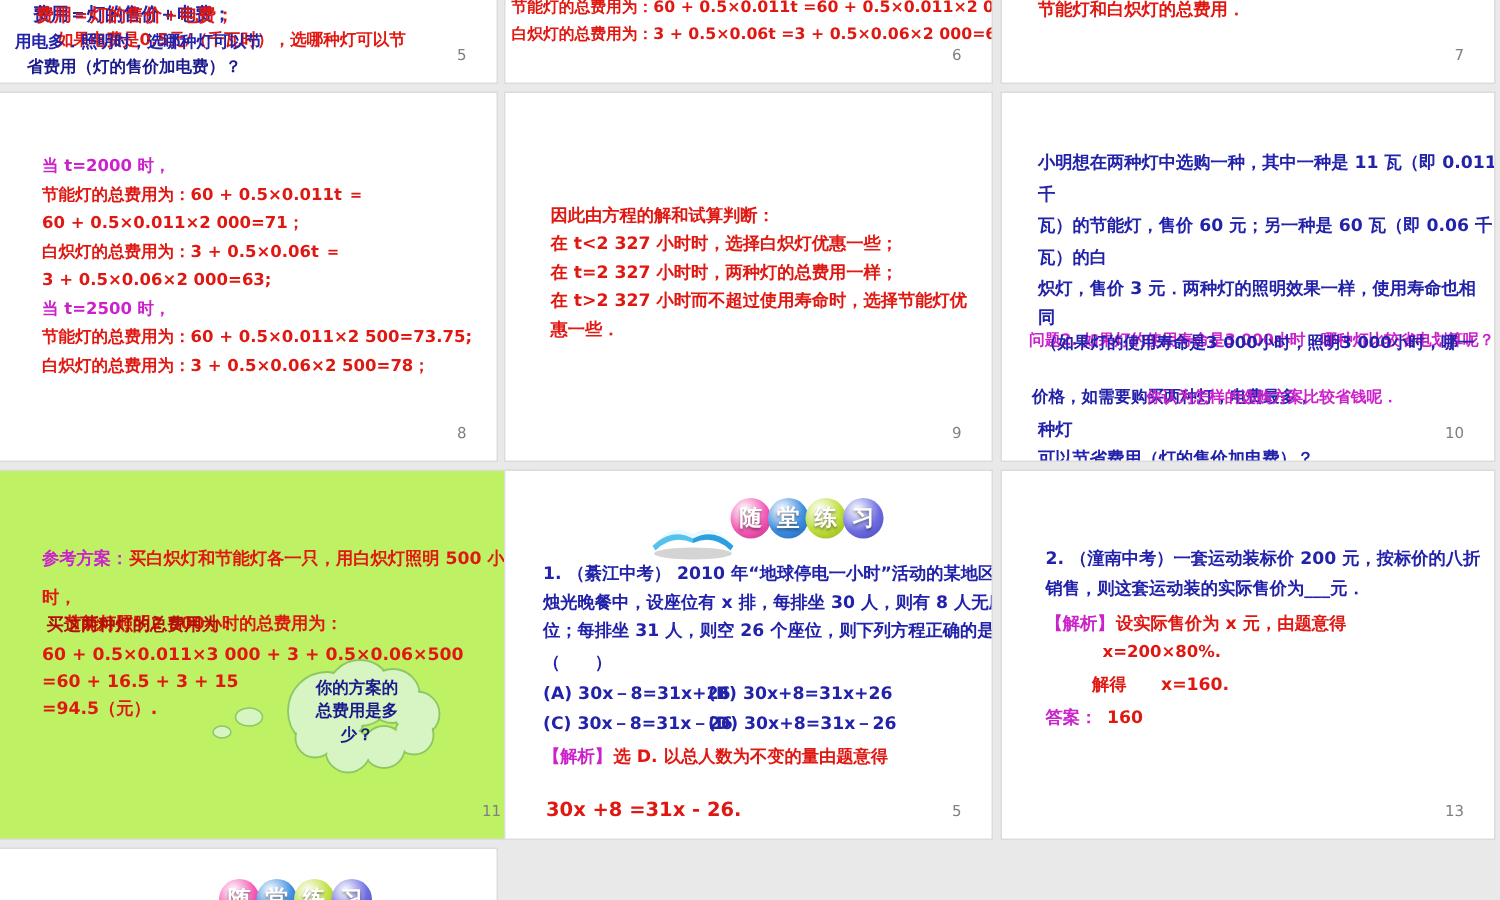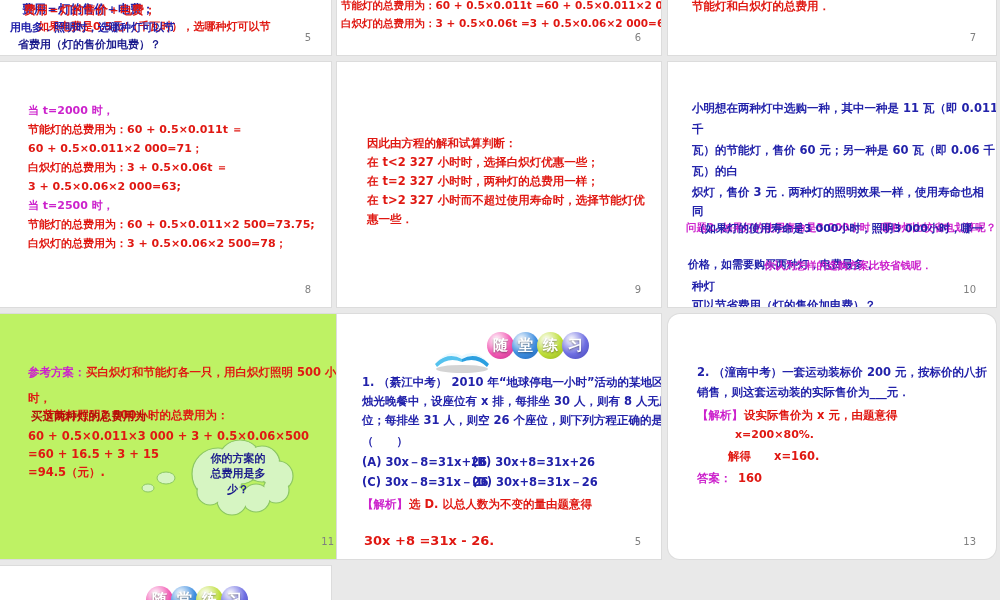--- a/index.html
+++ b/index.html
@@ -134,21 +134,21 @@
         <span>堂</span>
       </div>
       <div class="ball" style="left: 200px; top: 18px; width: 27px; height: 27px; background: radial-gradient(circle at 35% 28%, rgba(255, 255, 255, 0.95) 0%, rgb(190, 222, 58) 55%, rgb(143, 174, 20) 100%);">
         <span>练</span>
       </div>
       <div class="ball" style="left: 225px; top: 18px; width: 27px; height: 27px; background: radial-gradient(circle at 35% 28%, rgba(255, 255, 255, 0.95) 0%, rgb(110, 110, 226) 55%, rgb(68, 68, 180) 100%);">
         <span>习</span>
       </div>
       <div class="slide-number" style="right: 20px; top: 222px; position: absolute;">5</div>
     </div>
-    <div class="slide" style="left: 668px; top: 314px; width: 328px; height: 245px; background: rgb(255, 255, 255); border-radius: 12px;">
+    <div class="slide" style="left: 668px; top: 314px; width: 328px; height: 245px; background: rgb(255, 255, 255);">
       <div class="line" style="left: 29px; top: 52px; font-size: 11.5px; color: rgb(34, 34, 170);">2. （潼南中考）一套运动装标价 200 元，按标价的八折</div>
       <div class="line" style="left: 29px; top: 72px; font-size: 11.5px; color: rgb(34, 34, 170);">销售，则这套运动装的实际售价为___元．</div>
       <div class="line" style="left: 29px; top: 95px; font-size: 11.5px; color: rgb(204, 34, 204);">【解析】</div>
       <div class="line" style="left: 76px; top: 95px; font-size: 11.5px; color: rgb(224, 24, 18);">设实际售价为 x 元，由题意得</div>
       <div class="line" style="left: 67px; top: 115px; font-size: 11px; color: rgb(224, 24, 18);">x=200×80%.</div>
       <div class="line" style="left: 60px; top: 136px; font-size: 11.5px; color: rgb(224, 24, 18);">解得　　x=160.</div>
       <div class="line" style="left: 29px; top: 158px; font-size: 11.5px; color: rgb(204, 34, 204);">答案：</div>
       <div class="line" style="left: 70px; top: 158px; font-size: 11.5px; color: rgb(224, 24, 18); text-align: right;">160</div>
       <div class="slide-number" style="right: 20px; top: 222px; position: absolute;">13</div>
     </div>

